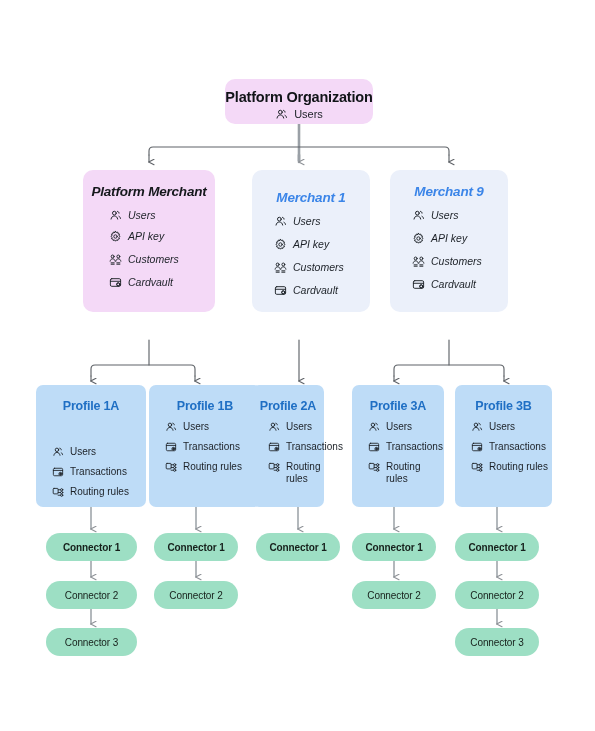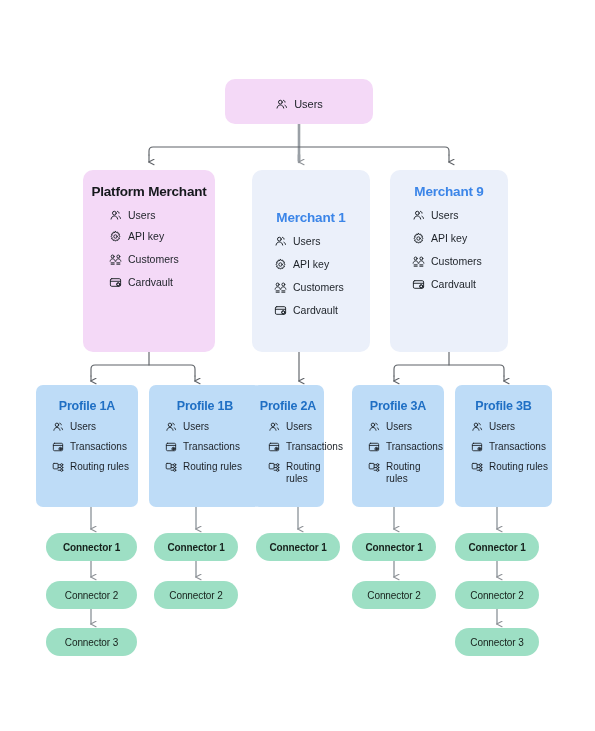--- a/index.html
+++ b/index.html
@@ -76,22 +76,23 @@
     font-size: 14.5px;
     color: #111418;
     margin-bottom: 3px;
   }
   #node-platform-organization .item-list { align-self: center; }
   #node-platform-organization .item .lbl { font-size: 11px; }
 
   
   .entity-card {
     top: 170px;
-    height: 182px;
+    height: 142px;
     padding: 14px 0 0 0;
+    font-style: italic;
   }
   #node-platform-merchant {
     left: 83px; width: 132px;
     background: #f4d9f7;
   }
   #node-merchant-1 { left: 252px; width: 118px; background: #ebf0fa; justify-content: center; }
   #node-merchant-2 { left: 390px; width: 118px; background: #ebf0fa; }
 
   .entity-card .node-title { font-size: 13.5px; margin-bottom: 10px; }
   #node-platform-merchant .node-title { color: #15181c; }
@@ -113,21 +114,21 @@
   }
   .profile-card .node-title {
     font-size: 12.5px;
     color: #1f6fc4;
     margin-bottom: 8px;
   }
   .profile-card .item-list { margin-left: 16px; }
   .profile-card .item { margin-bottom: 8px; }
   .profile-card .item .lbl { font-size: 10px; }
 
-  #node-profile-1a { left: 36px;  width: 102px; }
+  #node-profile-1a { left: 36px;  width: 110px; gap: 25px; }
   #node-profile-1b { left: 149px; width: 112px;  }
   #node-profile-2a { left: 252px; width: 72px;  }
   #node-profile-3a { left: 352px; width: 92px;  }
   #node-profile-3b { left: 455px; width: 97px;  }
 
   
   .connector-pill {
     position: absolute;
     height: 28px;
     border-radius: 14px;
@@ -211,20 +212,21 @@
       <path d="M497,561 L497,577" marker-end="url(#arrowgray)"></path>
     </g>
 
     <g stroke="#9aa0a6" stroke-width="1.5" fill="none" stroke-linecap="round">
       <path d="M91,609  L91,624" marker-end="url(#arrowgray)"></path>
       <path d="M497,609 L497,624" marker-end="url(#arrowgray)"></path>
     </g>
   </svg>
 
   <div class="node" id="node-platform-organization">
+    <div class="node-title">Platform Organization</div>
     <div class="item-list">
       <div class="item">
         <span class="ico">
           <svg width="13" height="13" viewBox="0 0 16 16" fill="none" stroke="#1c2127" stroke-width="1.2" stroke-linecap="round" stroke-linejoin="round">
             <circle cx="6.6" cy="5.1" r="2.3"></circle>
             <path d="M2.5,12.4 C2.9,9.9 4.6,8.6 6.6,8.6 C8.6,8.6 10.3,9.9 10.7,12.4"></path>
             <path d="M10.4,2.9 C11.6,3.1 12.4,4 12.4,5.1"></path>
             <path d="M12.3,8.9 C13.3,9.4 13.9,10.4 14.1,11.6"></path>
           </svg>
         </span>

